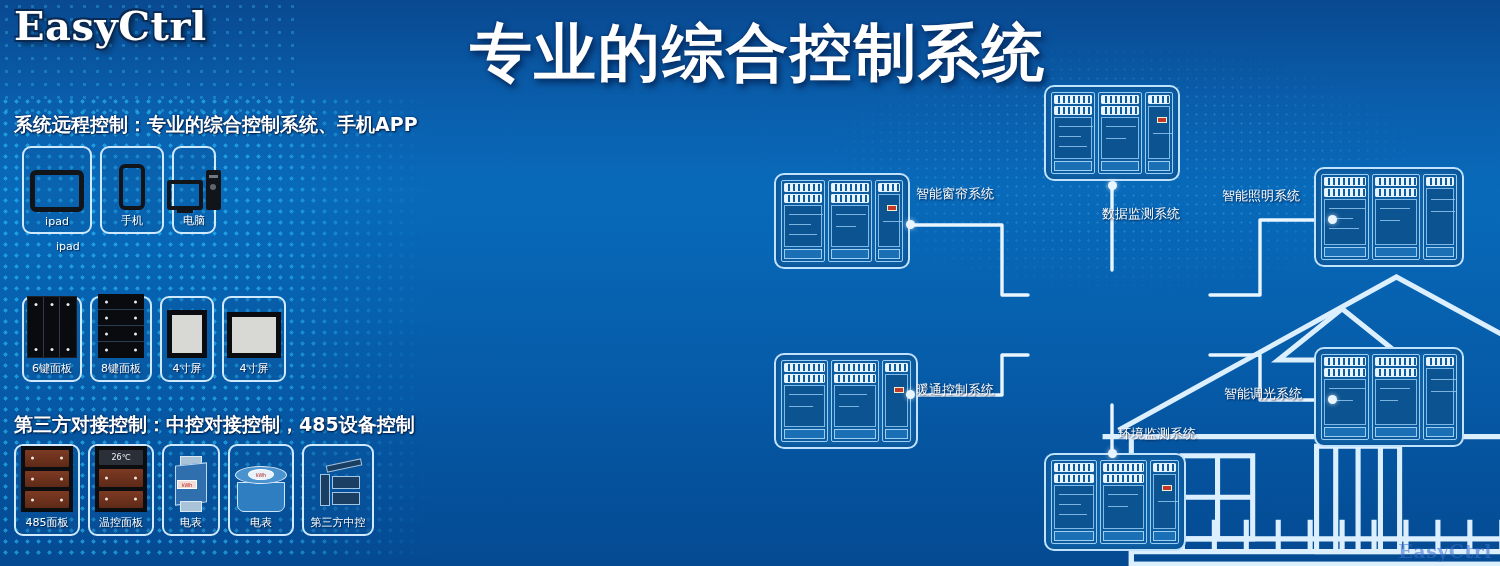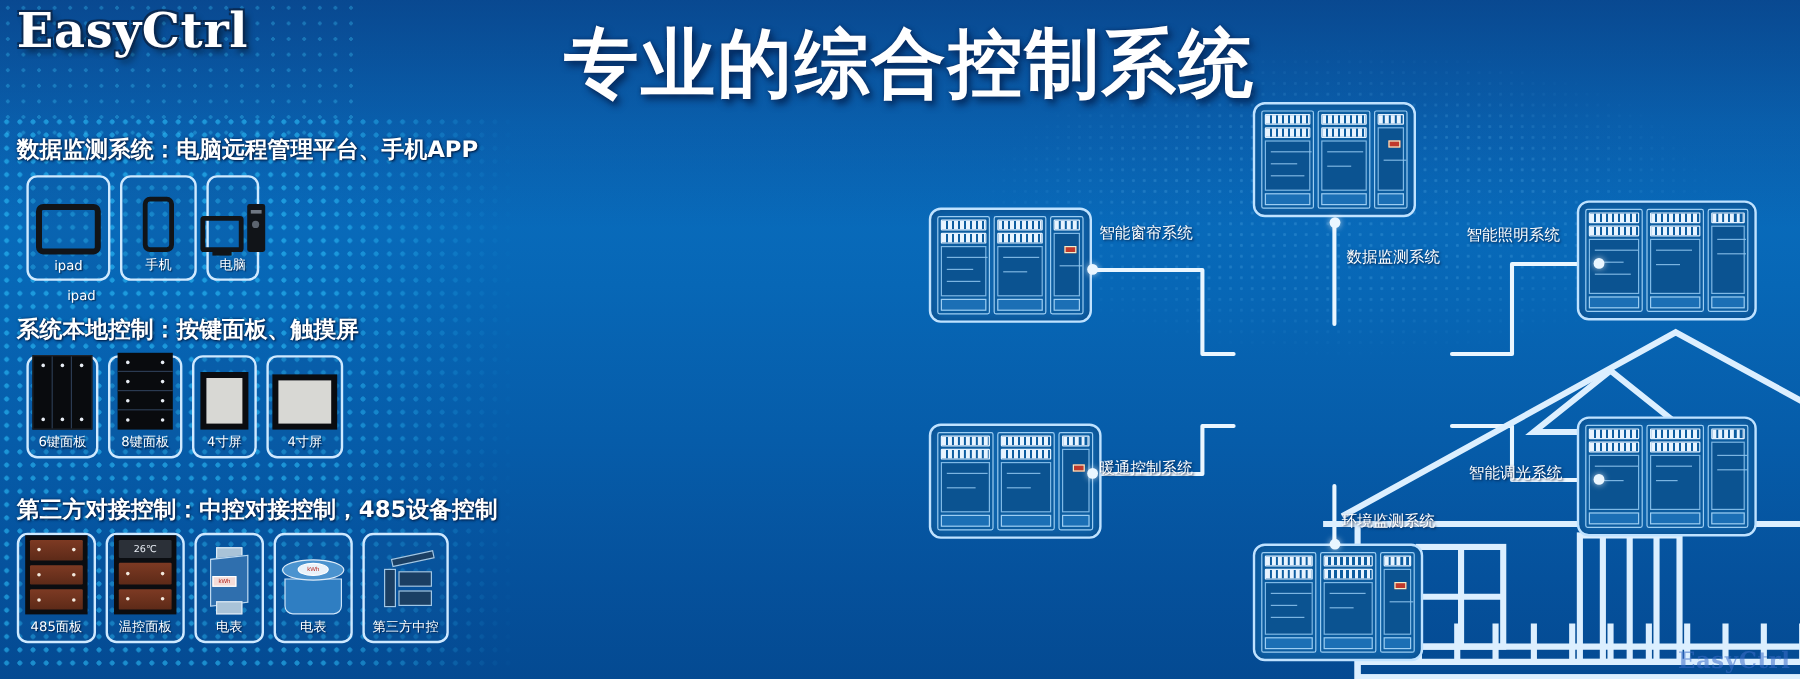--- a/index.html
+++ b/index.html
@@ -212,21 +212,21 @@
   <div class="vignette-top"></div>
   <div class="worldmap"></div>
   <div class="halftone2"></div>
   <div class="halftone"></div>
 
   <div id="logo">EasyCtrl</div>
   <div id="main-title">专业的综合控制系统</div>
 
   <div id="left-panel">
 
-    <div class="sec-heading" style="top:112px;">数据监测系统：电脑远程管理平台、手机APP</div>
+    <div class="sec-heading" style="top:112px;">系统远程控制：专业的综合控制系统、手机APP</div>
 
     <div class="card-row" style="left:22px; top:146px;">
       <div class="card" style="width:70px;height:88px;">
         <div class="card-art">
             <div class="tablet"></div>
           </div>
         <div class="card-label">ipad</div>
       </div>
       <div class="card" style="width:64px;height:88px;">
         <div class="card-art">
@@ -239,21 +239,20 @@
           <div class="pc-wrap">
               <div class="pc-mon"></div>
               <div class="pc-tower"></div>
             </div>
         </div>
         <div class="card-label">电脑</div>
       </div>
     </div>
     <div class="caption-extra">ipad</div>
 
-    <div class="sec-heading" style="top:262px;">系统本地控制：按键面板、触摸屏</div>
 
     <div class="card-row" style="left:22px; top:296px;">
       <div class="card" style="width:60px;height:86px;">
         <div class="card-art">
           <div class="keypanel" style="height:62px;">
               <div class="kp-col"></div>
               <div class="kp-col"></div>
               <div class="kp-col"></div>
             </div>
         </div>
@@ -569,21 +568,21 @@
     </div>
 
     <div class="node" style="left:166px; top:165px;"></div>
     <div class="node" style="left:368px; top:126px;"></div>
     <div class="node" style="left:588px; top:160px;"></div>
     <div class="node" style="left:166px; top:335px;"></div>
     <div class="node" style="left:588px; top:340px;"></div>
     <div class="node" style="left:368px; top:394px;"></div>
 
     <div class="dlabel" style="left:176px; top:130px;">智能窗帘系统</div>
-    <div class="dlabel" style="left:382px; top:150px;">数据监测系统</div>
+    <div class="dlabel" style="left:362px; top:150px;">数据监测系统</div>
     <div class="dlabel" style="left:482px; top:132px;">智能照明系统</div>
     <div class="dlabel" style="left:176px; top:326px;">暖通控制系统</div>
     <div class="dlabel" style="left:484px; top:330px;">智能调光系统</div>
     <div class="dlabel" style="left:378px; top:370px;">环境监测系统</div>
   </div>
 
   <div id="watermark">EasyCtrl</div>
 </div>
 
 </body></html>

